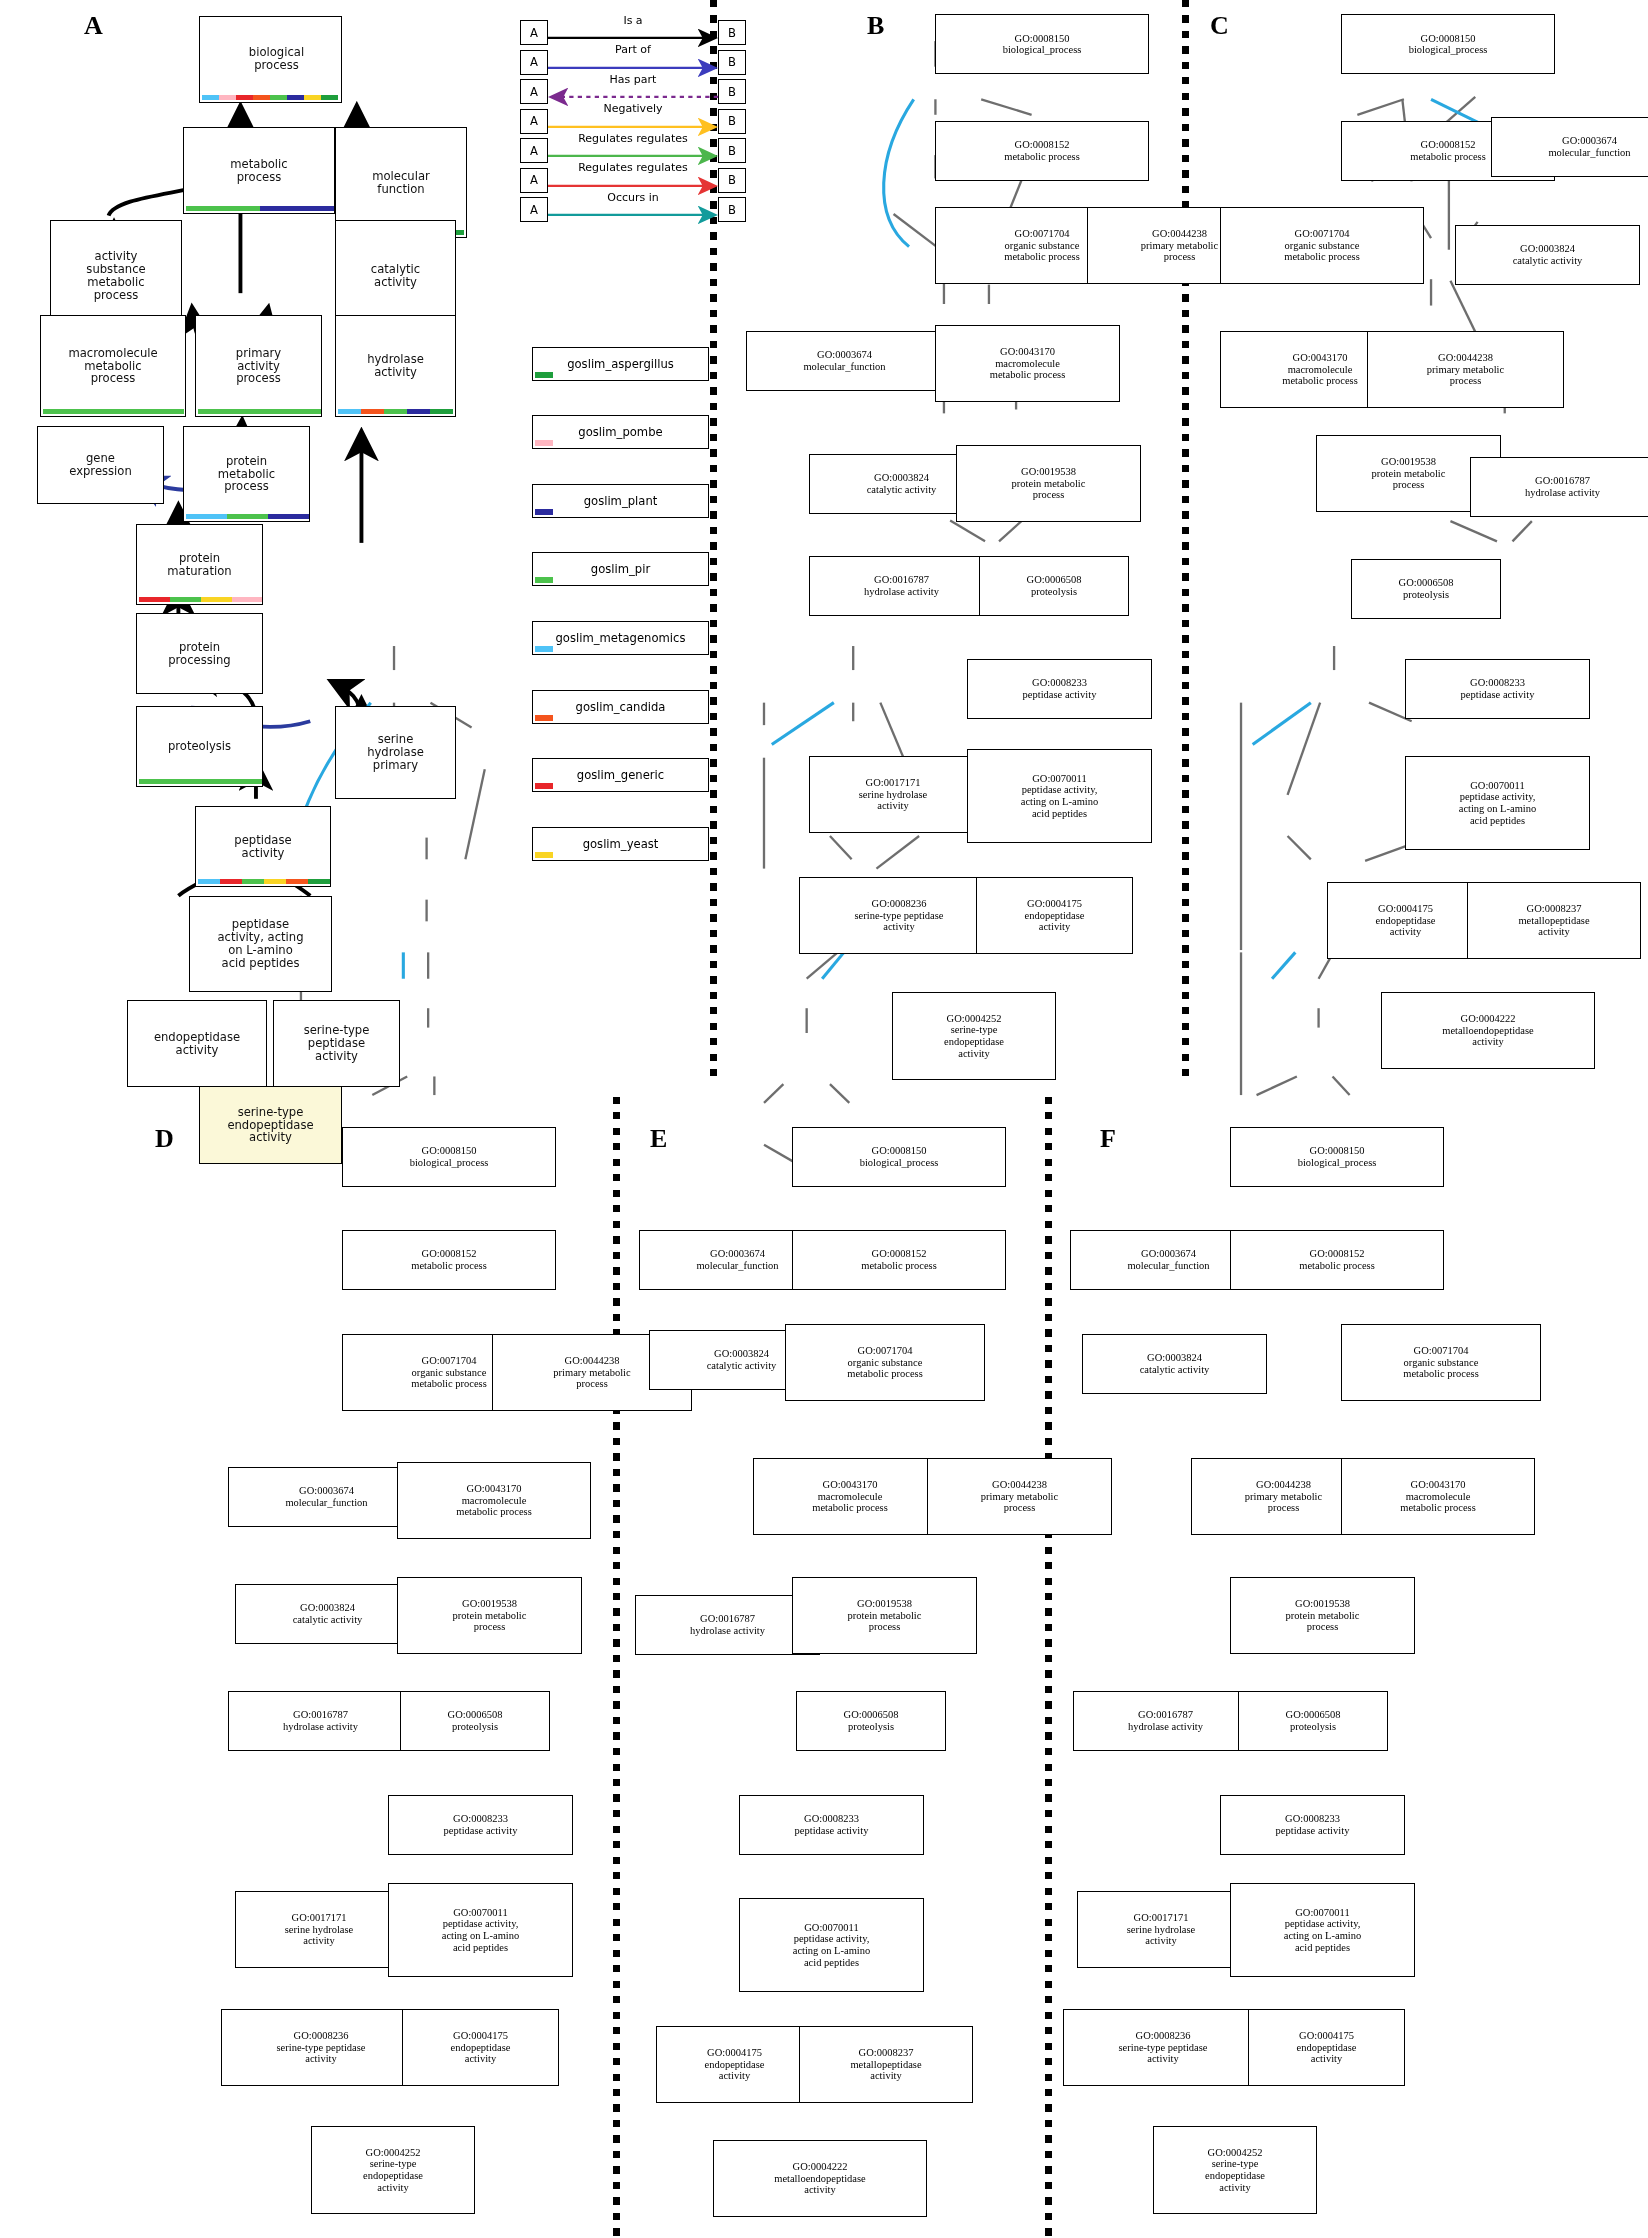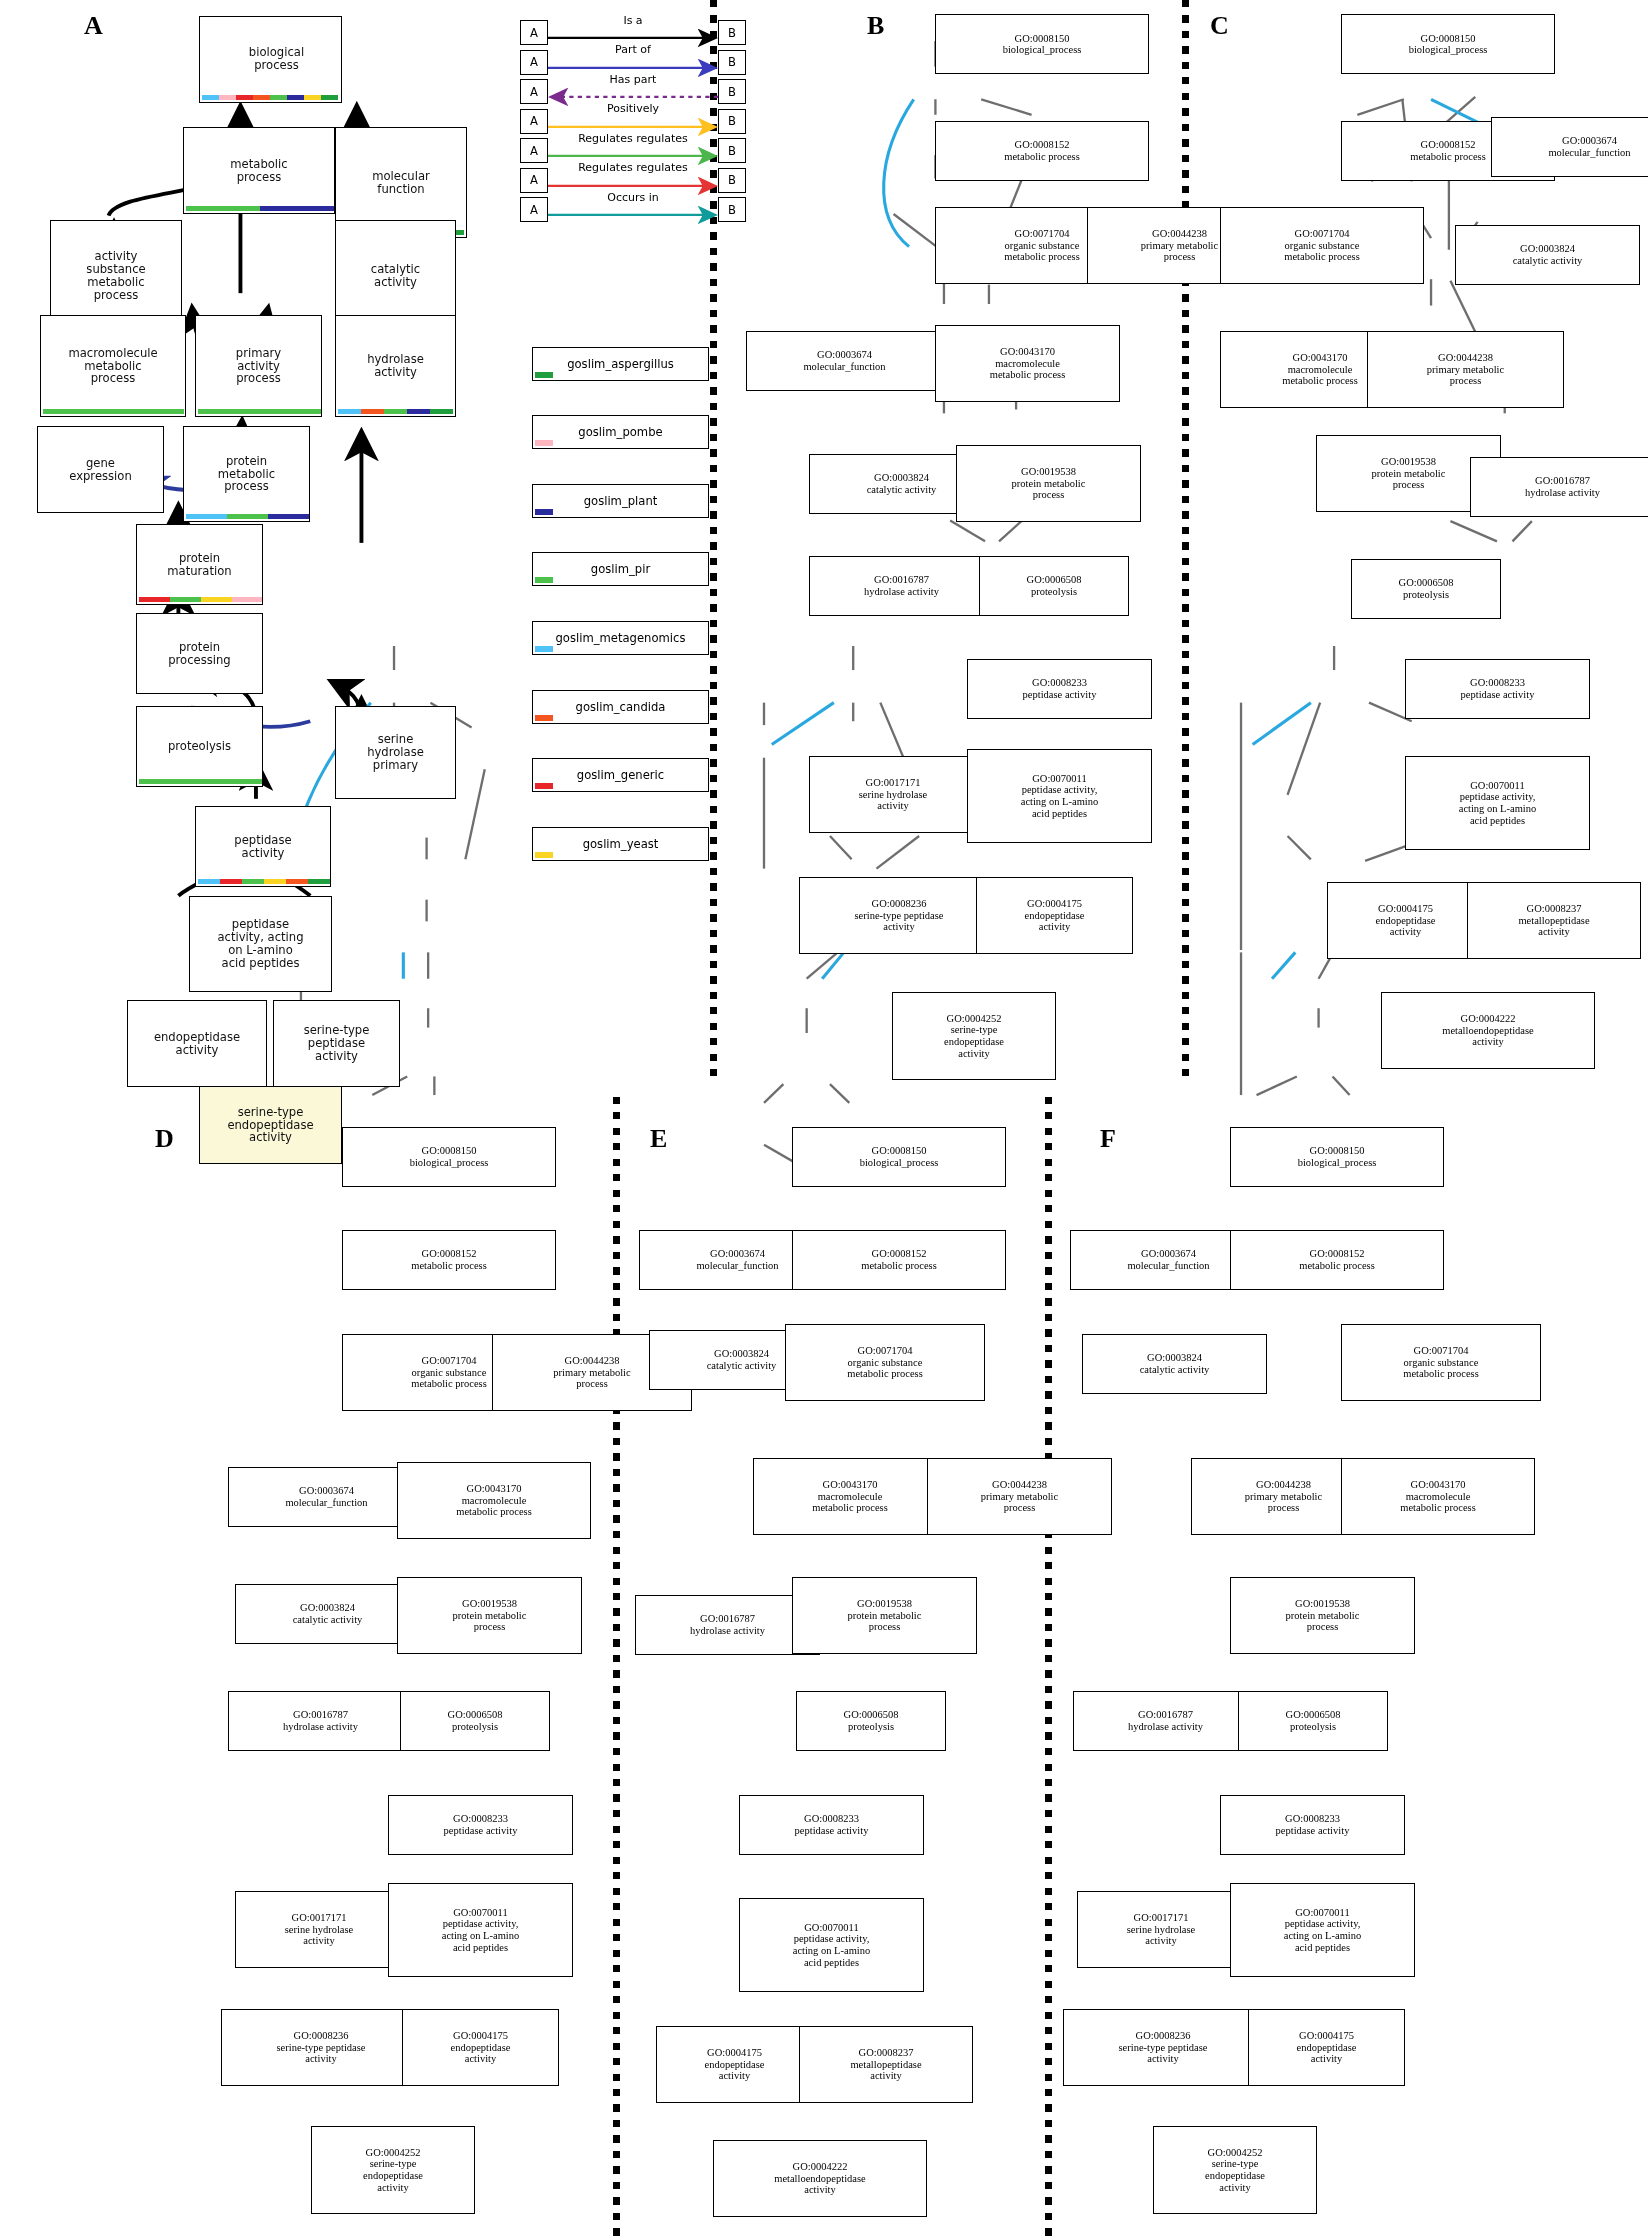--- a/index.html
+++ b/index.html
@@ -289,21 +289,21 @@
         <span style="white-space: pre-line;">hydrolase
 activity</span>
         <div class="ribbon">
           <i style="background: rgb(79, 195, 247); width: 23px;"></i>
           <i style="background: rgb(244, 84, 29); width: 23px;"></i>
           <i style="background: rgb(76, 194, 76); width: 23px;"></i>
           <i style="background: rgb(43, 43, 158); width: 23px;"></i>
           <i style="background: rgb(30, 158, 60); width: 23px;"></i>
         </div>
       </div>
-      <div class="node" style="left: 37px; top: 426px; width: 127px; height: 87px;">
+      <div class="node" style="left: 37px; top: 426px; width: 127px; height: 78px;">
         <span style="white-space: pre-line;">gene
 expression</span>
       </div>
       <div class="node" style="left: 183px; top: 426px; width: 127px; height: 96px;">
         <span style="white-space: pre-line;">protein
 metabolic
 process</span>
         <div class="ribbon">
           <i style="background: rgb(79, 195, 247); width: 41px;"></i>
           <i style="background: rgb(76, 194, 76); width: 41px;"></i>
@@ -409,21 +409,21 @@
               <marker id="m2" markerWidth="8" markerHeight="8" refX="6" refY="4" orient="auto">
                 <path d="M0,0 L8,4 L0,8 L2,4 Z" fill="#7b2a8e"></path>
               </marker>
             </defs>
             <line x1="200" y1="5" x2="6" y2="5" stroke="#7b2a8e" stroke-width="3" stroke-dasharray="5 5" marker-end="url(#m2)"></line>
           </svg>
         </div>
         <div class="rel-box b">B</div>
       </div>
       <div class="rel-row">
-        <div class="rel-label">Positively</div>
+        <div class="rel-label">Negatively</div>
         <div class="rel-box a">A</div>
         <div class="rel-arrow">
           <svg viewBox="0 0 200 10" preserveAspectRatio="none">
             <defs>
               <marker id="m3" markerWidth="8" markerHeight="8" refX="6" refY="4" orient="auto">
                 <path d="M0,0 L8,4 L0,8 L2,4 Z" fill="#ffc020"></path>
               </marker>
             </defs>
             <line x1="0" y1="5" x2="194" y2="5" stroke="#ffc020" stroke-width="3" marker-end="url(#m3)"></line>
           </svg>

